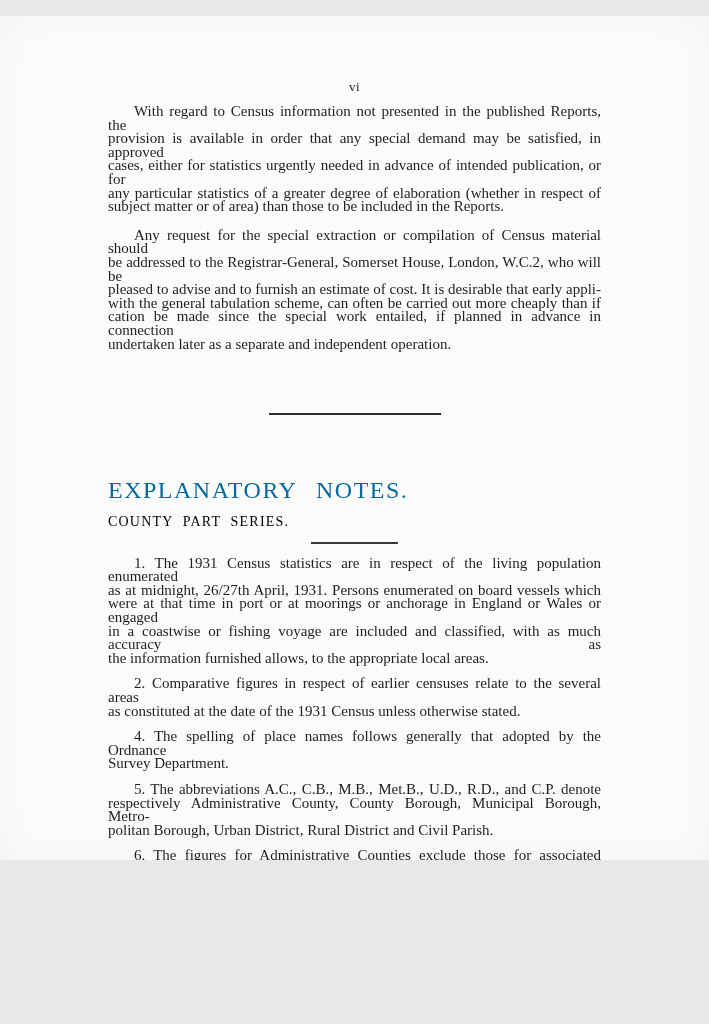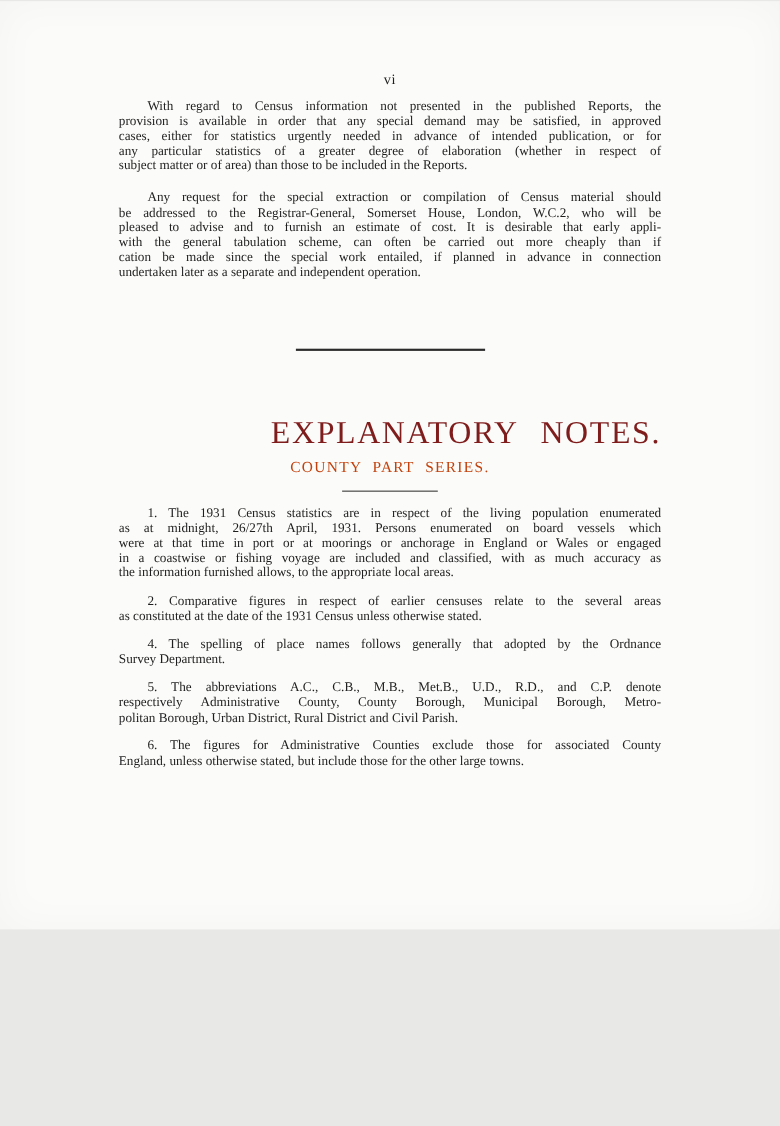--- a/index.html
+++ b/index.html
@@ -1,34 +1,34 @@
 <!DOCTYPE html>
 <html><head>
 <meta charset="utf-8">
 <style>
   html, body { margin: 0; padding: 0; background: #e8e8e6; }
   .page {
     position: relative;
     width: 709px;
     height: 844px;
-    margin: 1px auto;
+    margin: 16px auto;
     background: #fbfbf9;
     color: #1e1e1e;
     font-family: "Liberation Serif", serif;
     overflow: hidden;
     box-shadow: inset 0 0 40px rgba(0,0,0,0.03);
   }
   .content { padding: 64px 108px 0 108px; }
   .page-number {
     text-align: center;
     font-size: 13px;
     line-height: 14px;
     letter-spacing: 0.5px;
   }
-  .para { font-size: 12px; line-height: 13.6px; }
+  .para { font-size: 15px; line-height: 13.6px; }
   .para .line {
     text-align: justify;
     text-align-last: justify;
     white-space: normal;
   }
   .para .line:first-child { text-indent: 26px; }
   .para .line:last-child { text-align-last: left; }
   .p1 { margin-top: 11px; }
   .p2 { margin-top: 15px; }
   .rule { border: 0; background: #2b2b2b; }
@@ -38,37 +38,37 @@
     margin: 62px auto 0 auto;
   }
   .rule-minor {
     width: 87px;
     height: 1.5px;
     margin: 12px auto 0 auto;
     background: #3a3a3a;
   }
   .heading {
     margin: 60px 0 0 0;
-    text-align: right;
-    font-size: 29px;
+    text-align: left;
+    font-size: 24px;
     line-height: 30px;
     font-weight: normal;
     letter-spacing: 1.5px;
     word-spacing: 12px;
-    color: #7f1d1d;
+    color: #0369a1;
   }
   .subheading {
     margin: 9px 0 0 0;
-    text-align: center;
+    text-align: left;
     font-size: 14px;
     line-height: 16px;
     font-weight: normal;
     letter-spacing: 1.2px;
     word-spacing: 5px;
-    color: #c2410c;
+    color: #000000;
   }
   .notes { margin-top: 13px; }
   .note { margin-bottom: 12px; }
 </style>
 </head>
 <body>
 
 <div class="page" style="background: rgb(251, 251, 249); color: rgb(30, 30, 30);">
   <div class="content">
 

